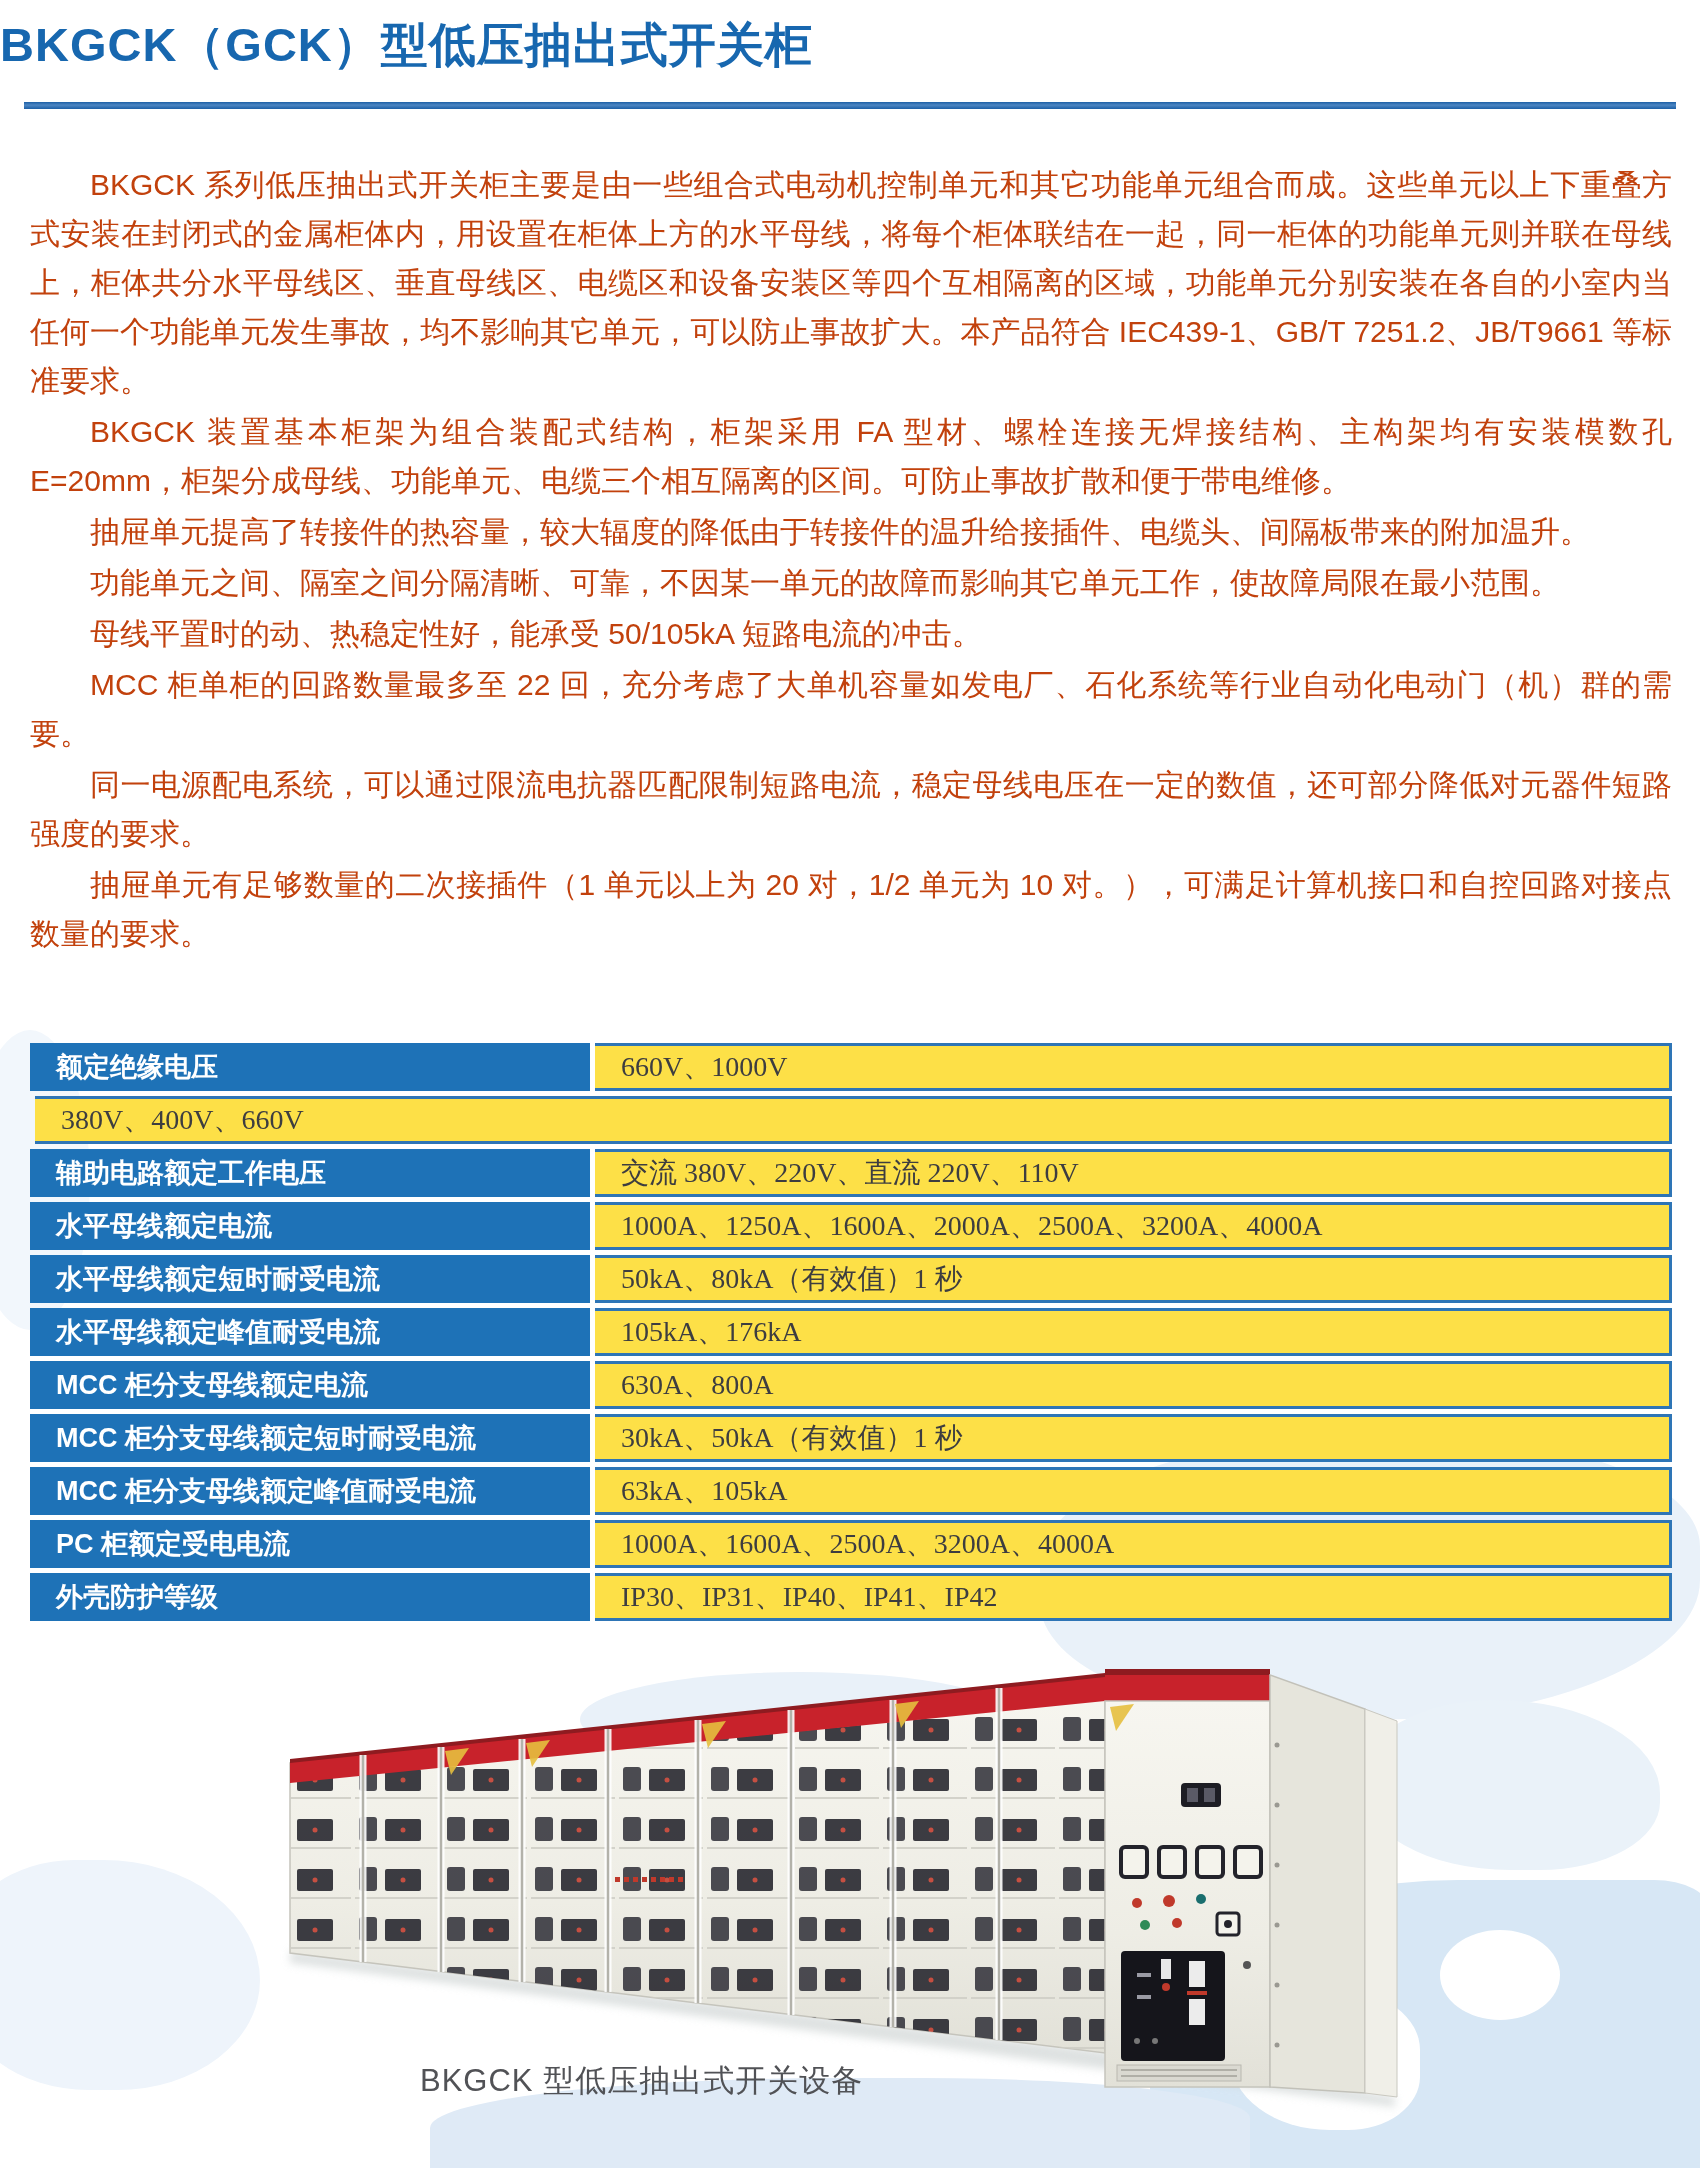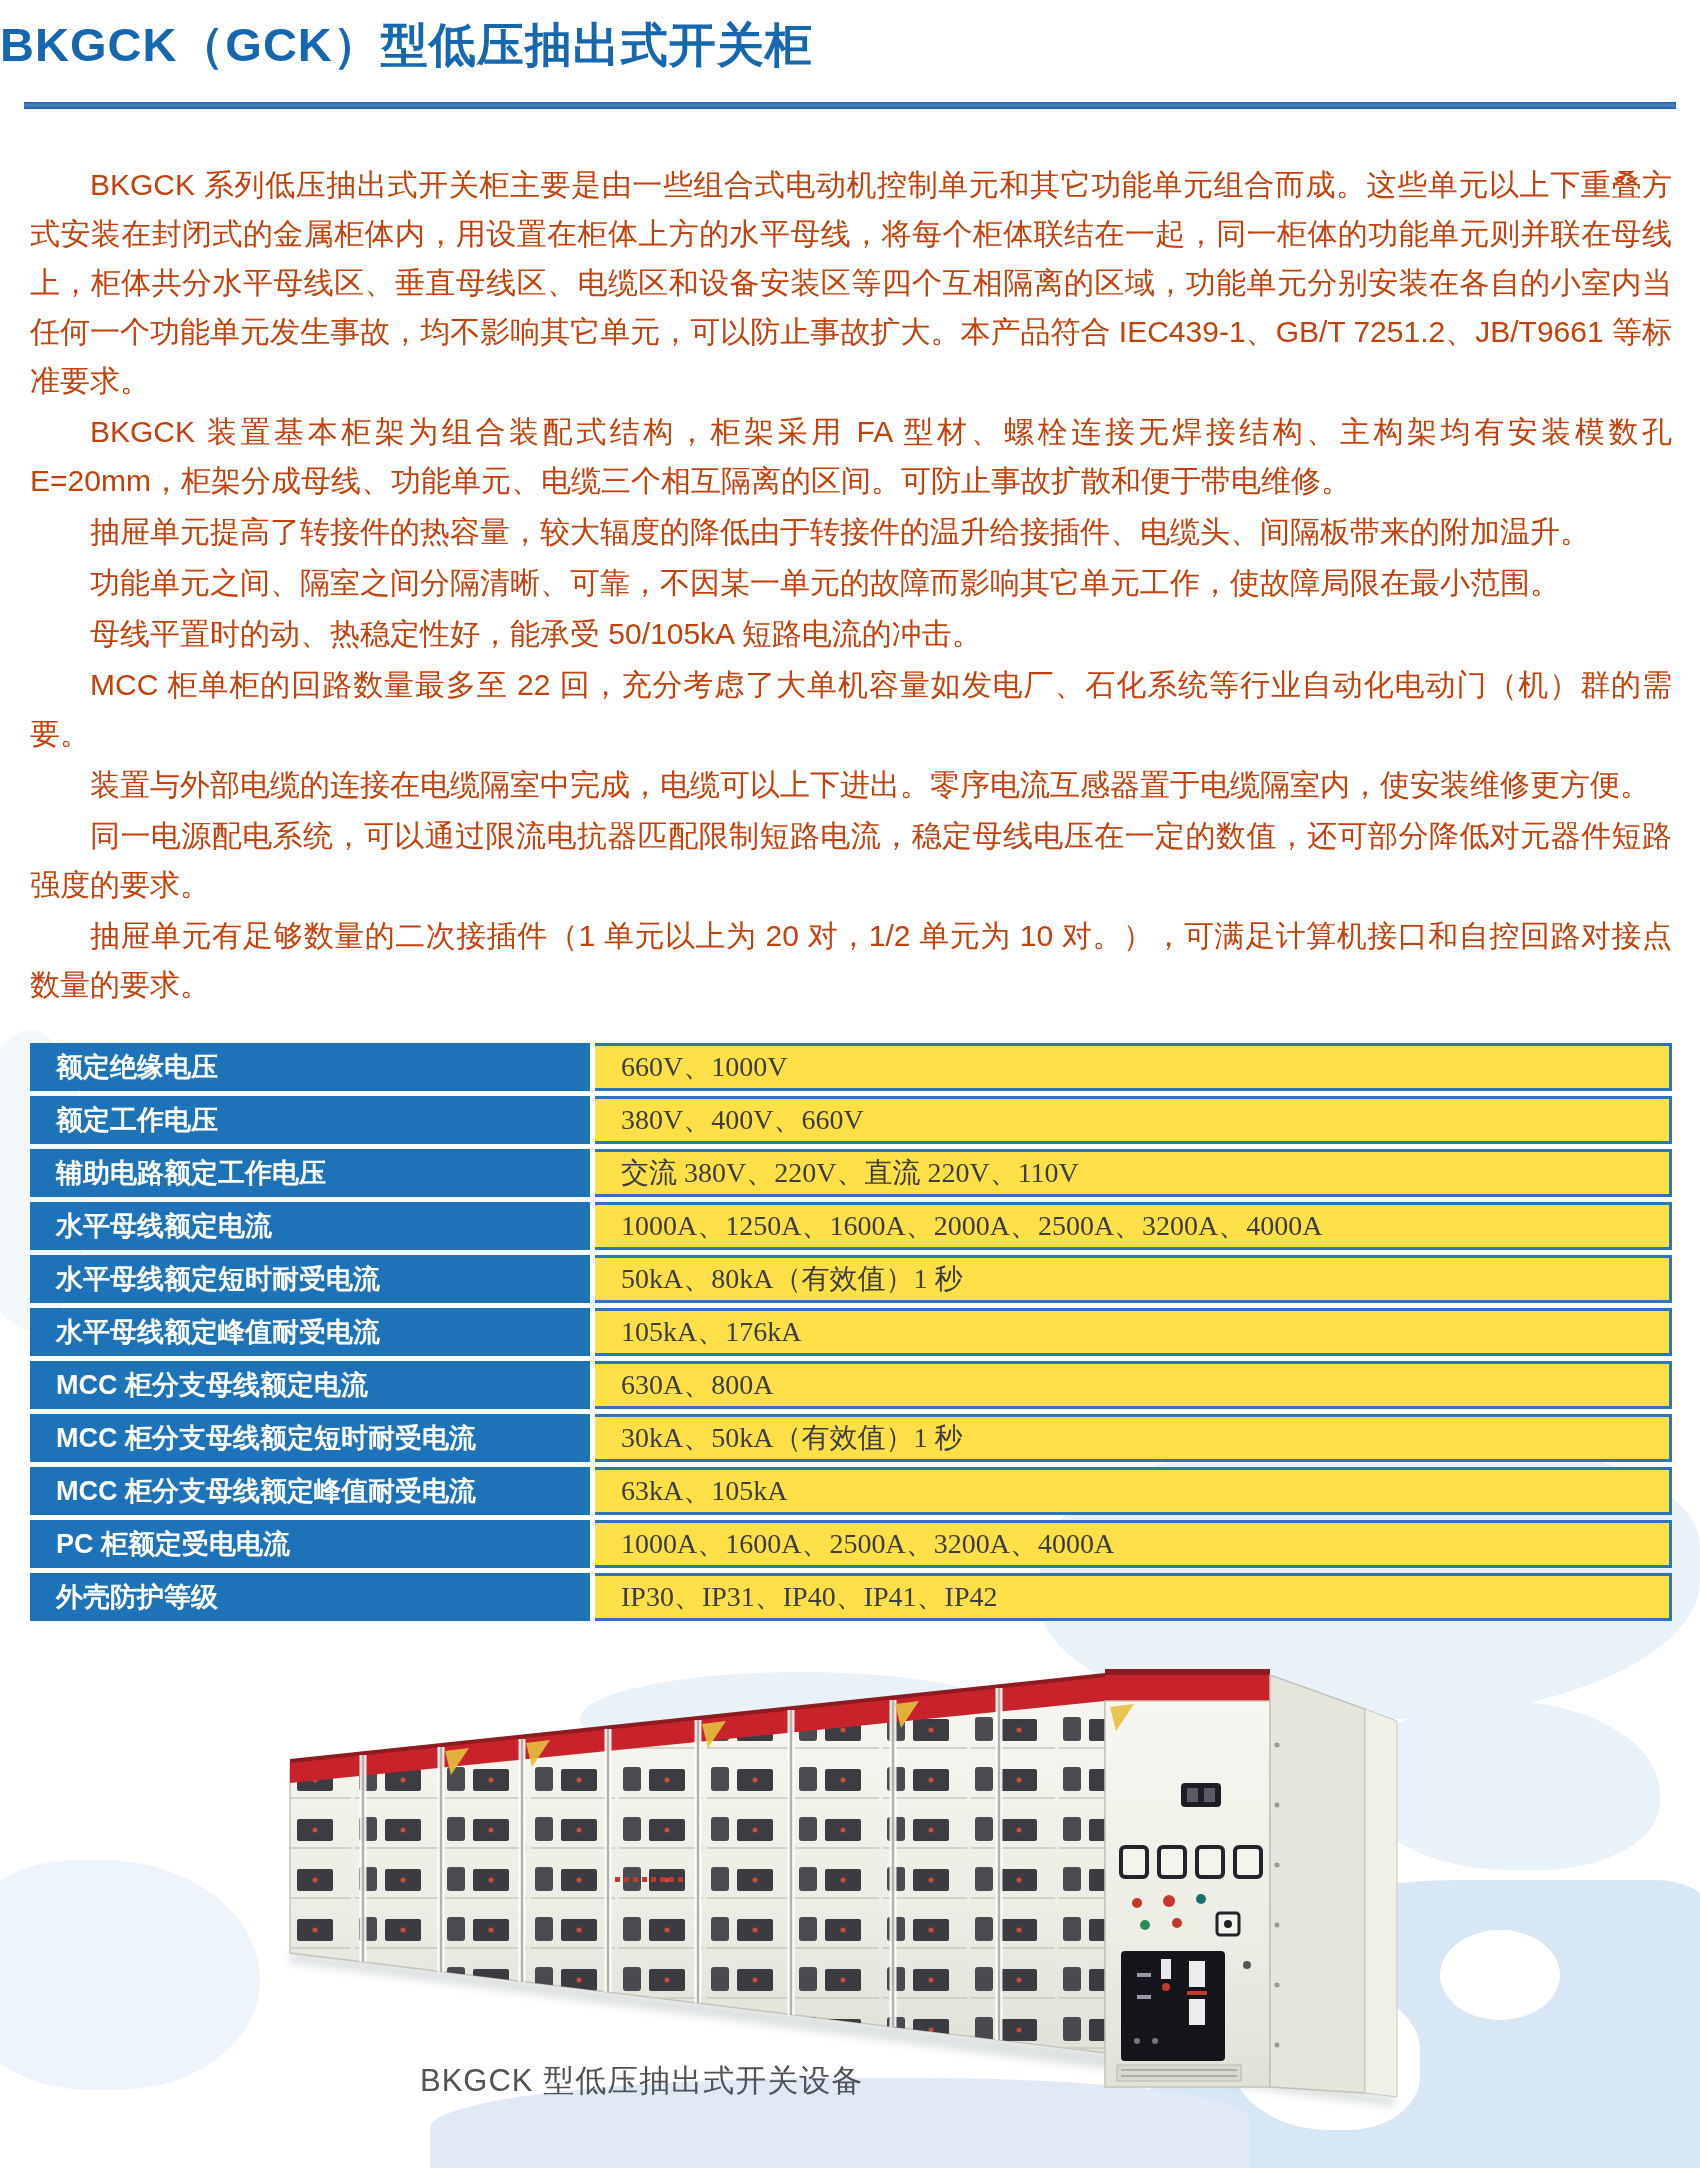--- a/index.html
+++ b/index.html
@@ -55,32 +55,30 @@
   <h1 class="title">BKGCK（GCK）型低压抽出式开关柜</h1>
   <div class="rule"></div>
 
   <div class="intro" id="intro">
       <p>BKGCK 系列低压抽出式开关柜主要是由一些组合式电动机控制单元和其它功能单元组合而成。这些单元以上下重叠方式安装在封闭式的金属柜体内，用设置在柜体上方的水平母线，将每个柜体联结在一起，同一柜体的功能单元则并联在母线上，柜体共分水平母线区、垂直母线区、电缆区和设备安装区等四个互相隔离的区域，功能单元分别安装在各自的小室内当任何一个功能单元发生事故，均不影响其它单元，可以防止事故扩大。本产品符合 IEC439-1、GB/T 7251.2、JB/T9661 等标准要求。</p>
       <p>BKGCK 装置基本柜架为组合装配式结构，柜架采用 FA 型材、螺栓连接无焊接结构、主构架均有安装模数孔 E=20mm，柜架分成母线、功能单元、电缆三个相互隔离的区间。可防止事故扩散和便于带电维修。</p>
       <p>抽屉单元提高了转接件的热容量，较大辐度的降低由于转接件的温升给接插件、电缆头、间隔板带来的附加温升。</p>
       <p>功能单元之间、隔室之间分隔清晰、可靠，不因某一单元的故障而影响其它单元工作，使故障局限在最小范围。</p>
       <p>母线平置时的动、热稳定性好，能承受 50/105kA 短路电流的冲击。</p>
       <p>MCC 柜单柜的回路数量最多至 22 回，充分考虑了大单机容量如发电厂、石化系统等行业自动化电动门（机）群的需要。</p>
-      <p>装置与外部电缆的连接在电缆隔室中完成，电缆可以上下进出。零序电流互感器置于电缆隔室内，使安装维修更方便。</p>
       <p>同一电源配电系统，可以通过限流电抗器匹配限制短路电流，稳定母线电压在一定的数值，还可部分降低对元器件短路强度的要求。</p>
       <p>抽屉单元有足够数量的二次接插件（1 单元以上为 20 对，1/2 单元为 10 对。），可满足计算机接口和自控回路对接点数量的要求。</p>
     </div>
 
   <div class="spec" id="spec">
       <div class="srow">
         <div class="slabel">额定绝缘电压</div>
         <div class="svalue">660V、1000V</div>
       </div>
       <div class="srow">
-        <div class="slabel">额定工作电压</div>
         <div class="svalue">380V、400V、660V</div>
       </div>
       <div class="srow">
         <div class="slabel">辅助电路额定工作电压</div>
         <div class="svalue">交流 380V、220V、直流 220V、110V</div>
       </div>
       <div class="srow">
         <div class="slabel">水平母线额定电流</div>
         <div class="svalue">1000A、1250A、1600A、2000A、2500A、3200A、4000A</div>
       </div>

